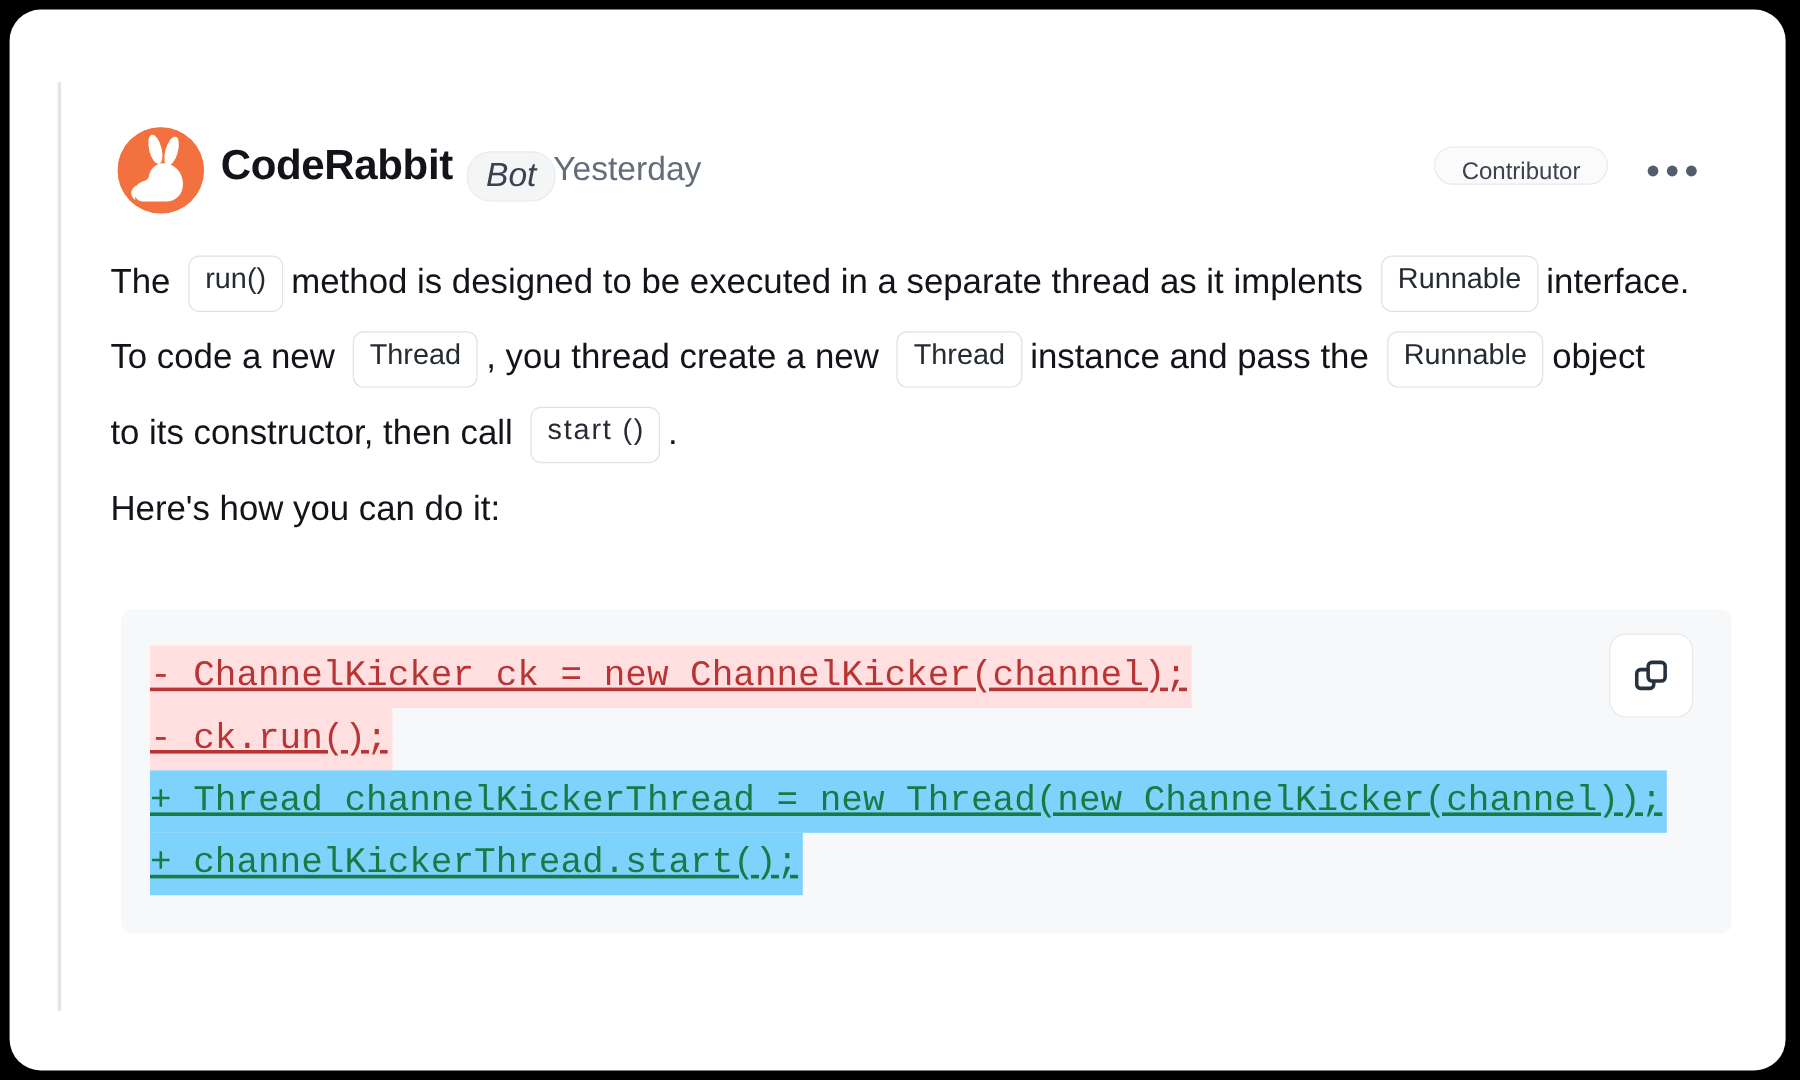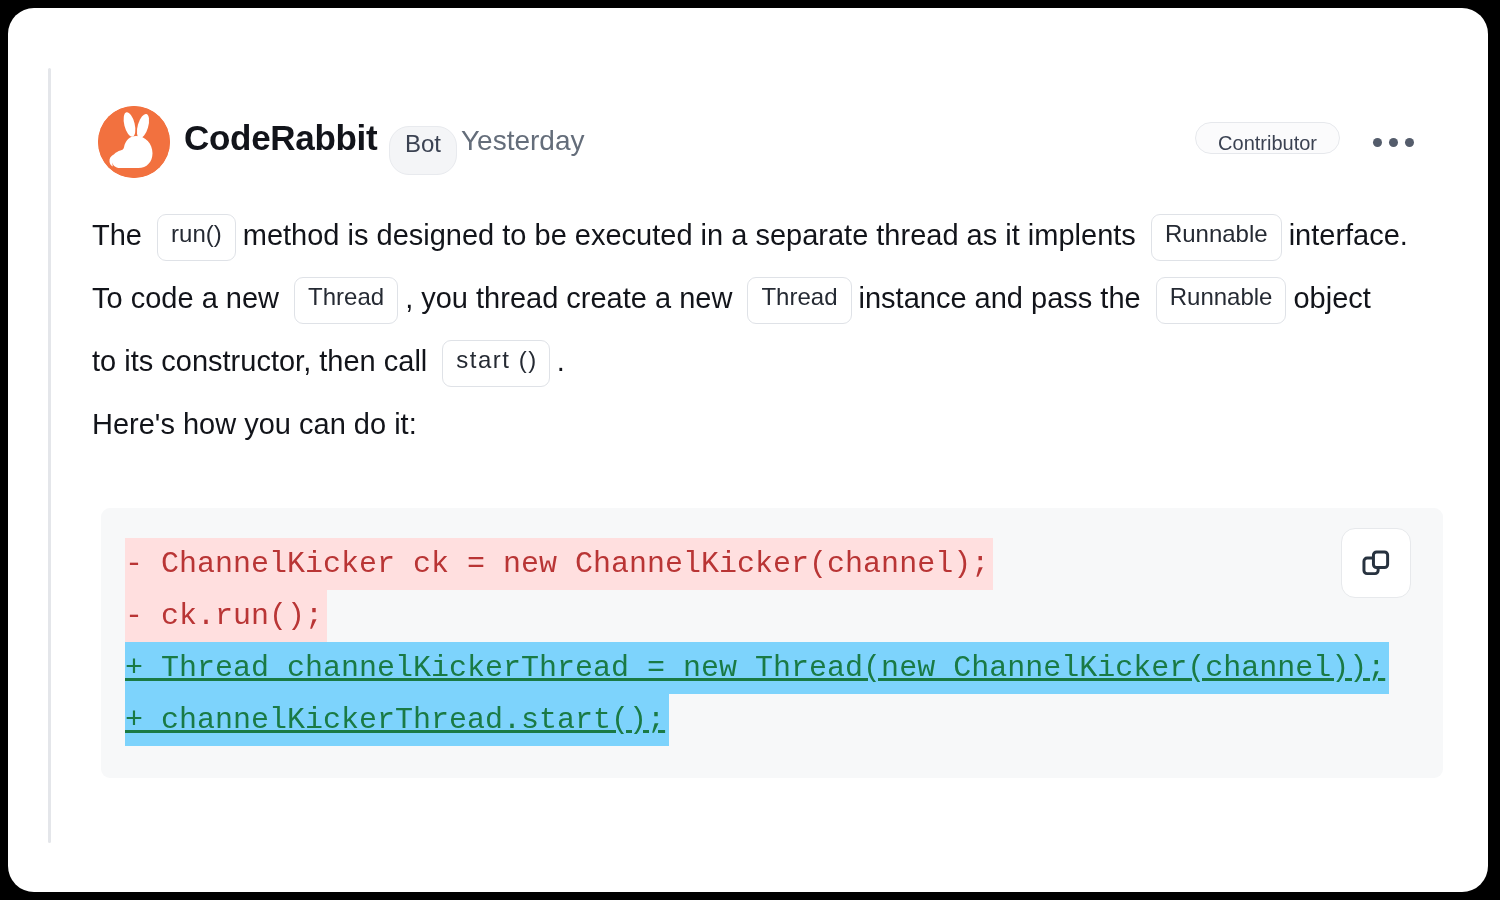--- a/index.html
+++ b/index.html
@@ -75,27 +75,28 @@
     font-size: 35px;
     font-weight: bold;
     color: #12141a;
     letter-spacing: -0.3px;
     white-space: nowrap;
   }
   .bot-badge {
     position: absolute;
     left: 297px;
     top: 28px;
-    padding: 5px 15px 18px;
+    padding: 5px 15px 7px;
     border: 1px solid #e8eaee;
     background: #f4f5f7;
     border-radius: 20px;
-    font-size: 24px;
+    font-size: 28px;
     color: #3b4252;
     line-height: 1;
+    font-style: italic;
   }
   .timestamp {
     position: absolute;
     left: 369px;
     top: 27px;
     font-size: 28px;
     color: #646d7a;
     white-space: nowrap;
   }
 
@@ -168,21 +169,21 @@
     font-size: 30px;
     line-height: 52px;
     white-space: pre;
     padding-left: 24px;
     display: block;
   }
   .code-line > span {
     display: inline-block;
     padding: 0 4px 0 0;
   }
-  .code-line.del > span { background: #ffdfdf; color: #b93535; }
+  .code-line.del > span { background: #ffdfdf; color: #b93535; text-decoration: underline; }
   .code-line.add > span { background: #7dd3fc; color: #1a7a45; text-decoration: underline; }
 
   .copy-btn {
     position: absolute;
     right: 32px;
     top: 20px;
     width: 70px;
     height: 70px;
     background: #ffffff;
     border: 1px solid #e7e9ec;

